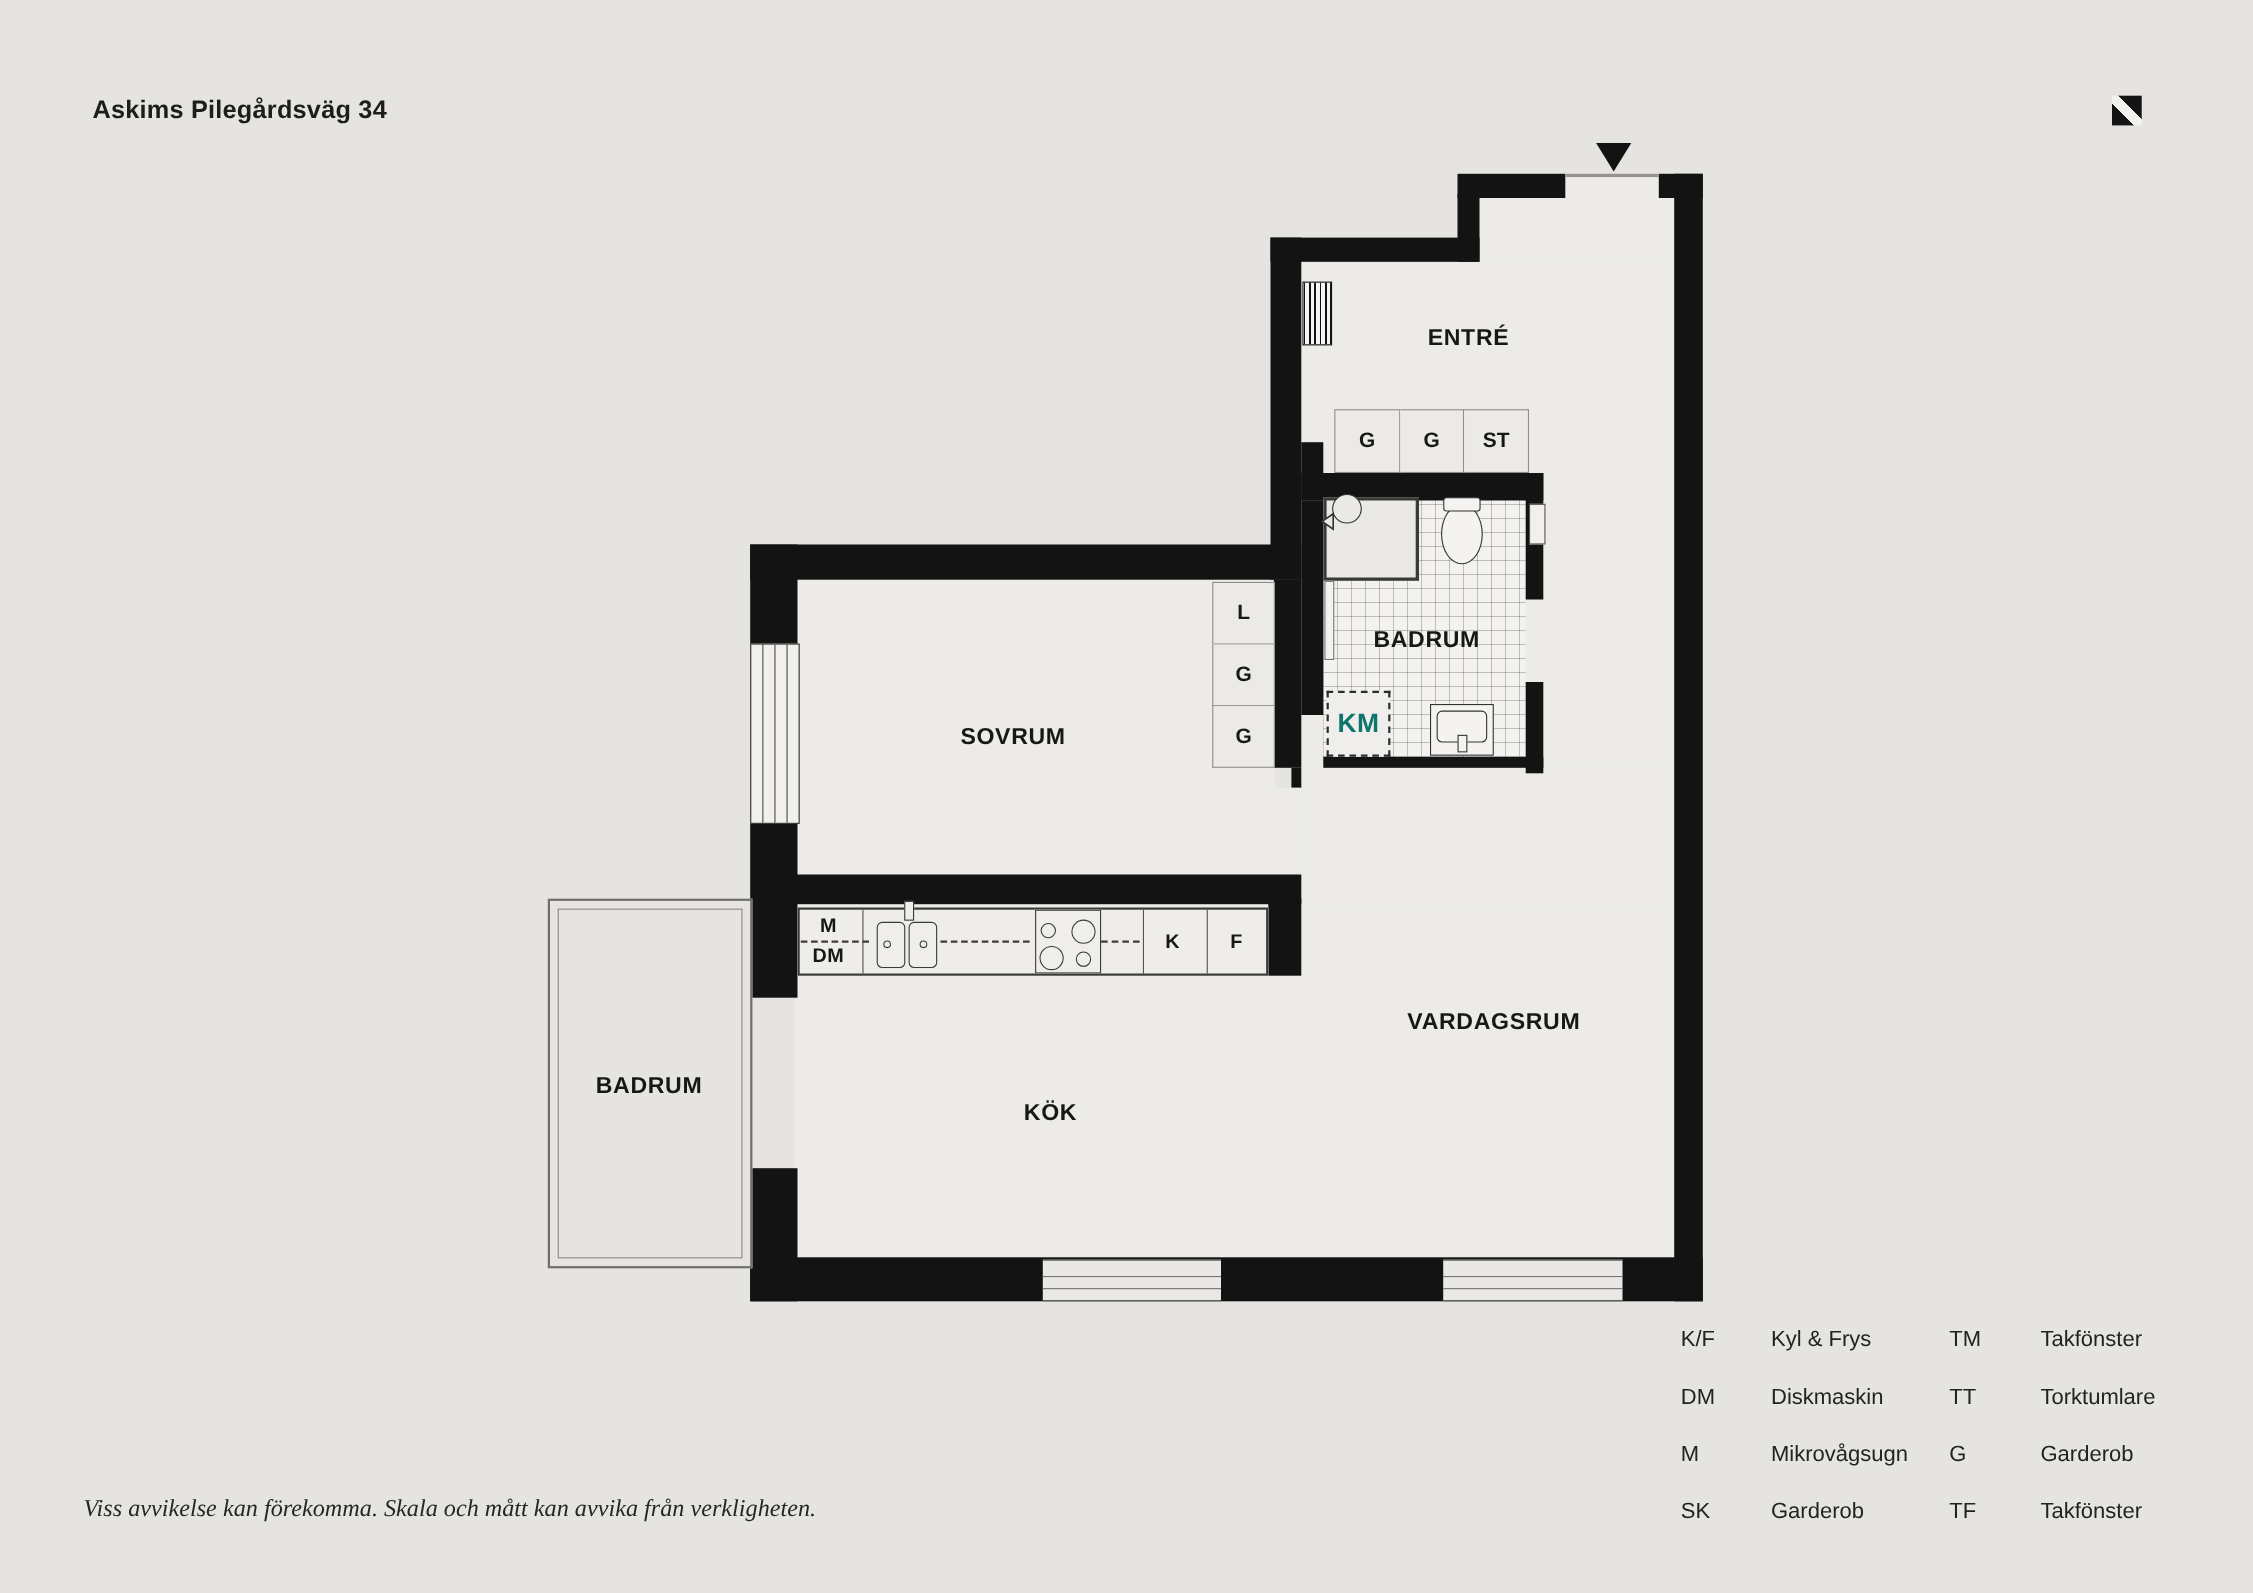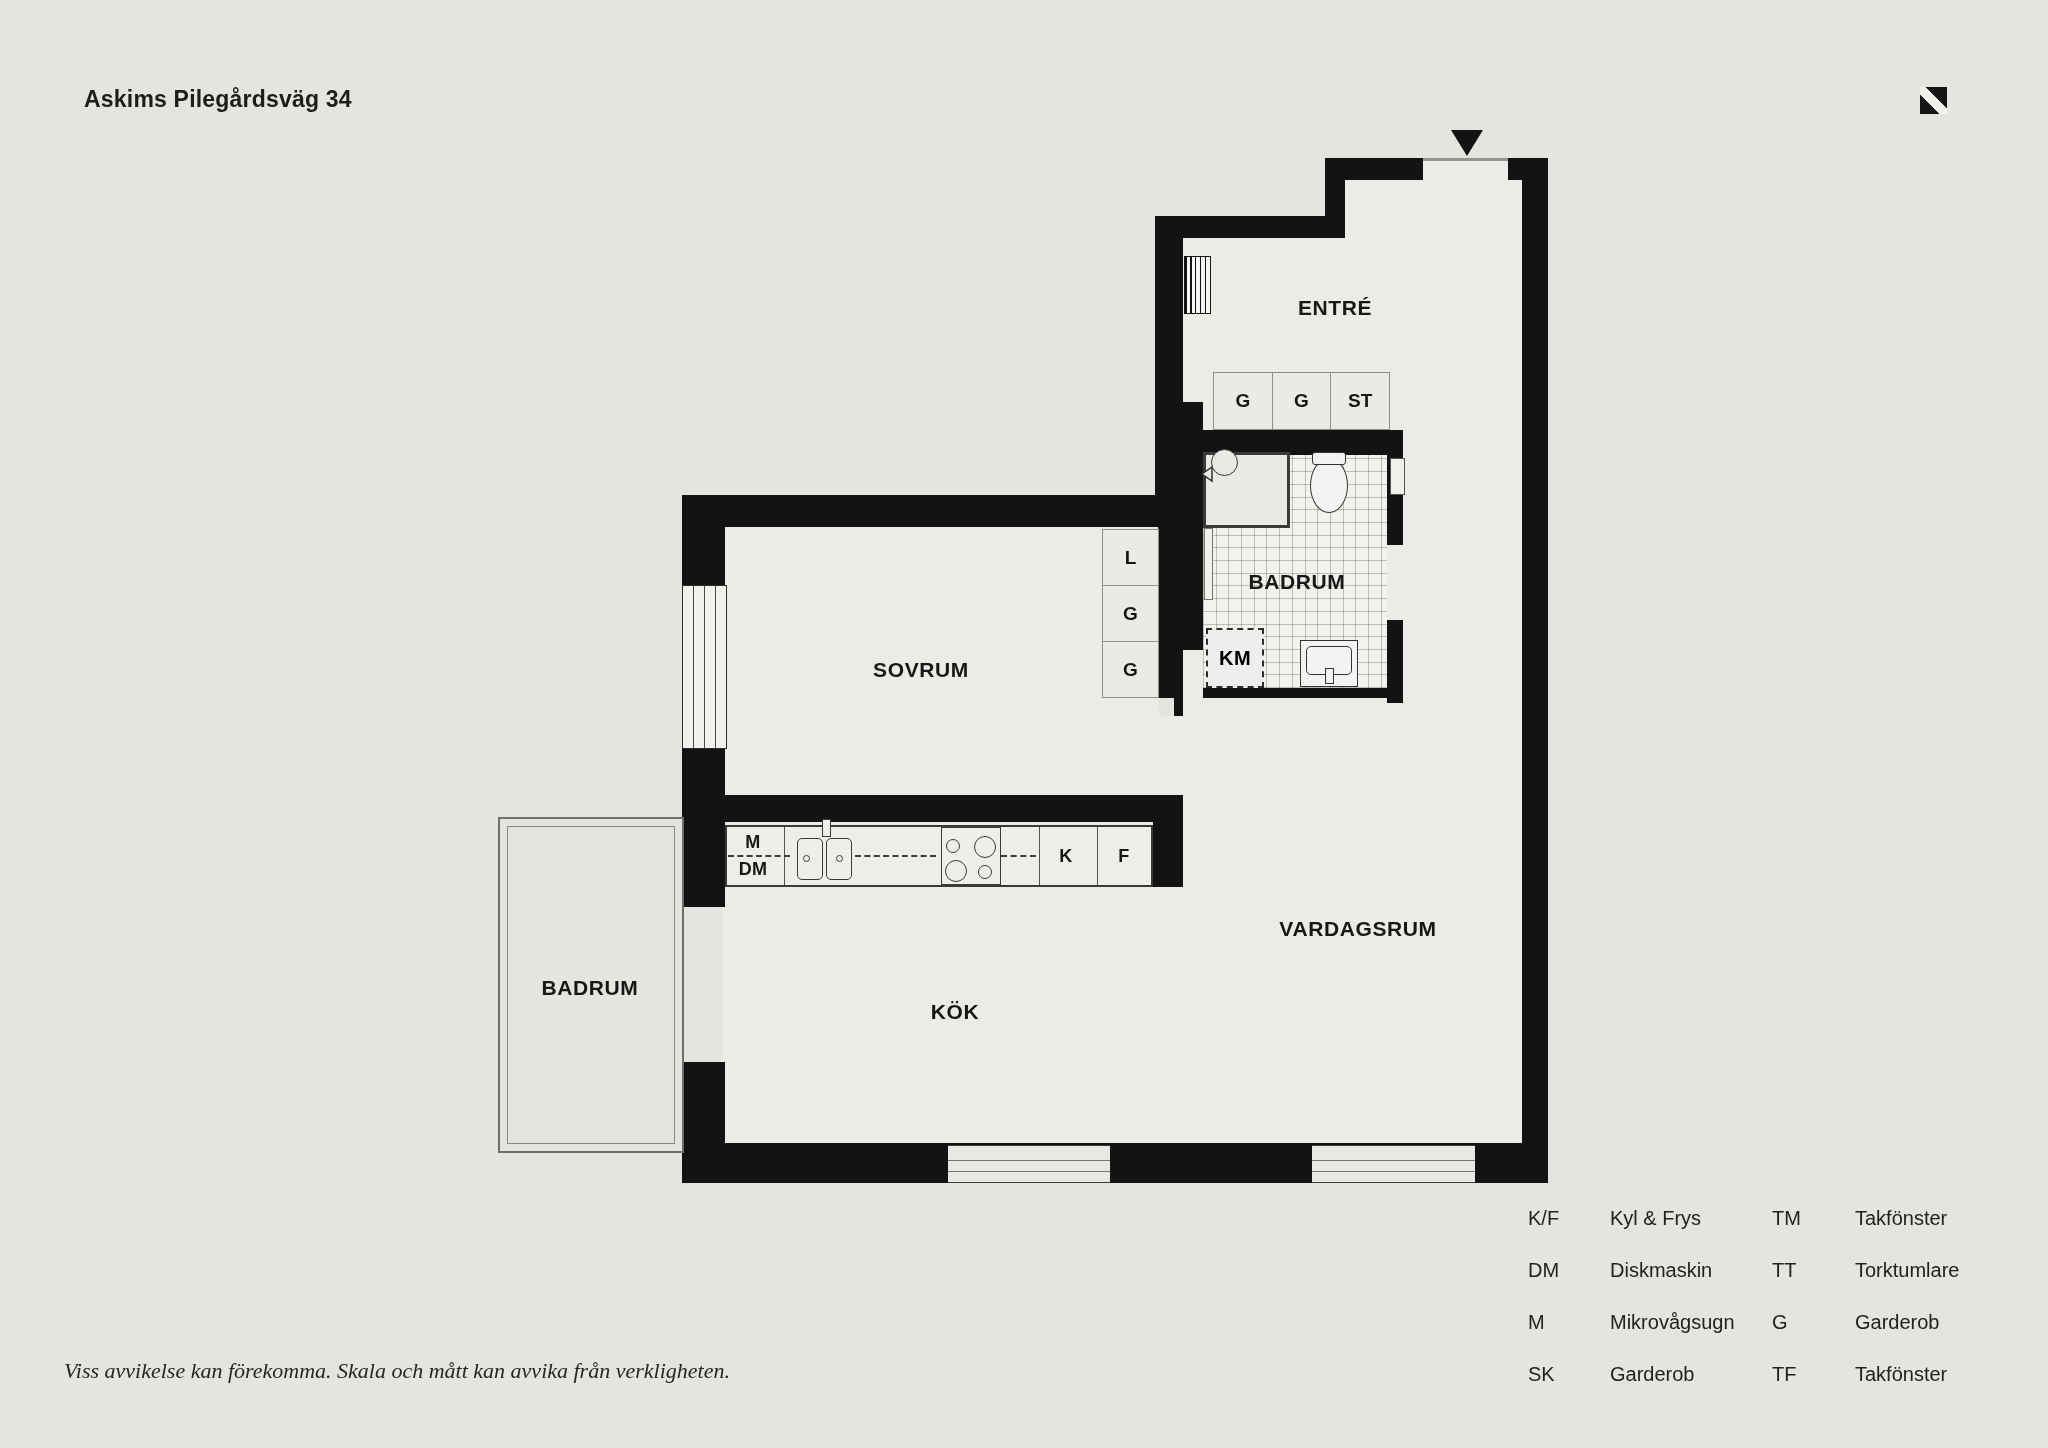--- a/index.html
+++ b/index.html
@@ -52,21 +52,21 @@
   .fixture{position:absolute;border:1.5px solid #3a3a38;background:#efeeeb;box-sizing:border-box;}
   .circle{border-radius:50%;}
   
   .shower{
     position:absolute;background:#eae9e6;border:3px solid #3a3a38;box-sizing:border-box;
   }
   .bath-fix{position:absolute;border:1.5px solid #333331;background:#f4f3f1;box-sizing:border-box;}
   .km-box{
     position:absolute;border:2px dashed #2c2c2a;background:#efeeec;box-sizing:border-box;
     display:flex;align-items:center;justify-content:center;
-    font-size:20px;font-weight:700;letter-spacing:.5px;color:#000000;
+    font-size:24px;font-weight:700;letter-spacing:.5px;color:#0f766e;
   }
   
   .balcony{position:absolute;border:2px solid #716f6b;background:#e5e4e1;box-sizing:border-box;}
   .balcony-inner{position:absolute;inset:7px;border:1px solid #8a8884;}
   
   .radiator{
     position:absolute;border:1px solid #141414;box-sizing:border-box;
     background:repeating-linear-gradient(90deg,#141414 0 1.6px,#f6f5f3 1.6px 4.9px);
   }
   
@@ -241,13 +241,13 @@
   <div>Mikrovågsugn</div>
   <div class="abbr">G</div>
   <div>Garderob</div>
 
   <div class="abbr">SK</div>
   <div>Garderob</div>
   <div class="abbr">TF</div>
   <div>Takfönster</div>
 </div>
 
-<div class="disclaimer" style="left:64px;top:1358px;">Viss avvikelse kan förekomma. Skala och mått kan avvika från verkligheten.</div>
+<div class="disclaimer" style="left:76px;top:1358px;">Viss avvikelse kan förekomma. Skala och mått kan avvika från verkligheten.</div>
 
 </body></html>

